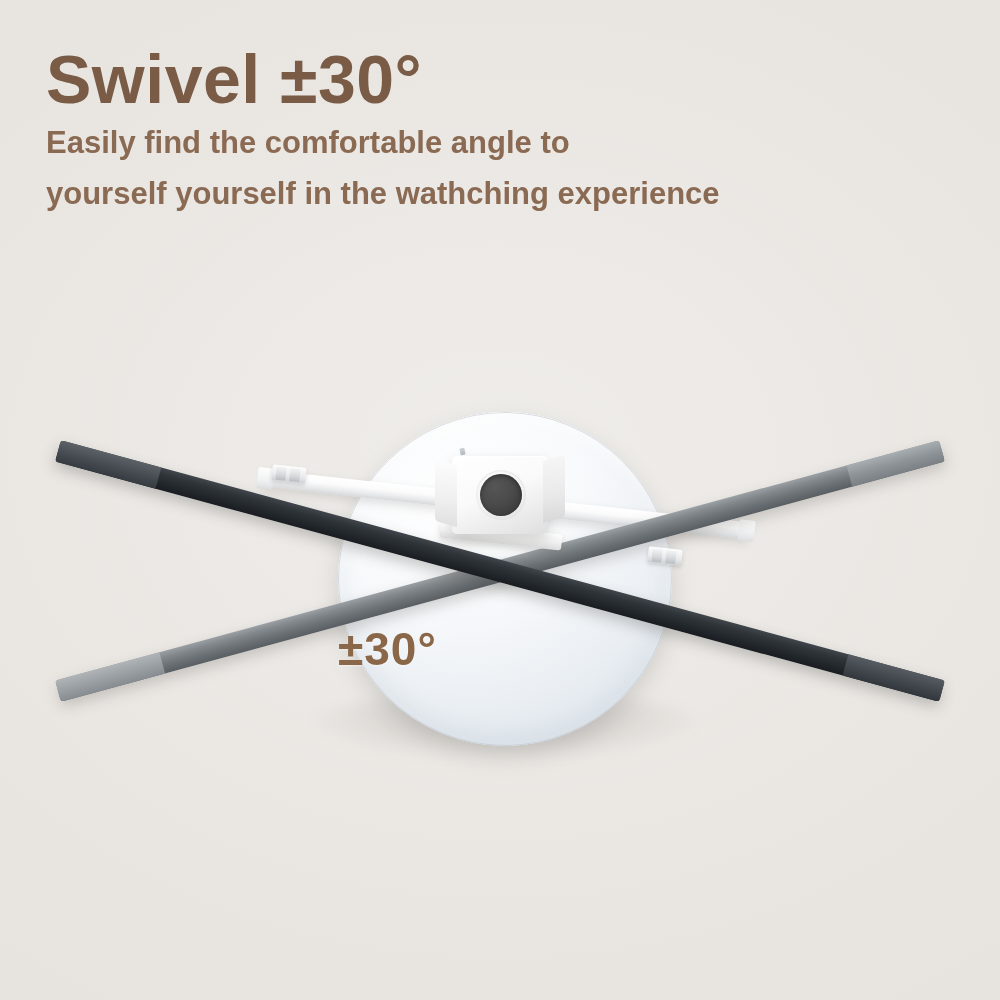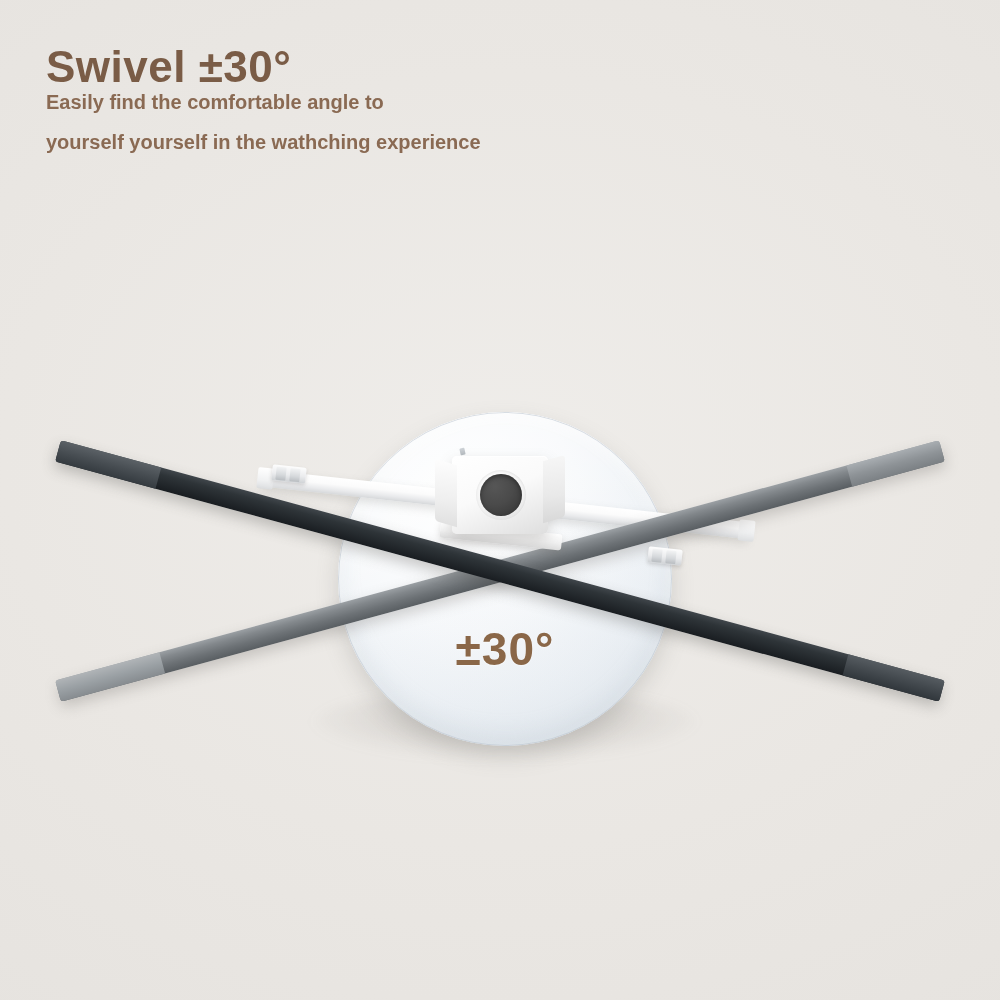--- a/index.html
+++ b/index.html
@@ -25,30 +25,30 @@
   }
 
   
   .text-block {
     position: absolute;
     left: 46px;
     top: 44px;
     width: 900px;
   }
   .headline {
-    font-size: 44px;
+    font-size: 68px;
     font-weight: bold;
     color: #7a5c46;
     letter-spacing: 0.5px;
     line-height: 1.05;
-    margin: 0 0 2px 0;
+    margin: 0 0 12px 0;
     white-space: pre;
   }
   .subline {
-    font-size: 20px;
+    font-size: 31px;
     font-weight: bold;
     color: #8a6a53;
     line-height: 1.0;
     margin: 0 0 20px 0;
     white-space: pre;
   }
   .subline.second { margin-bottom: 0; }
 
   
   .scene {
@@ -139,21 +139,20 @@
     box-shadow: inset 0 0 0 1px rgba(185,195,205,0.55);
     pointer-events: none;
   }
 
   
   .angle-label {
     position: absolute;
     left: 338px;
     top: 262px;
     width: 334px;
-    text-align: center;
     font-size: 46px;
     font-weight: bold;
     color: #8a6748;
     letter-spacing: 1px;
     z-index: 9;
     text-shadow: 0 1px 2px rgba(255,255,255,0.5);
   }
 
   
   .bar {

